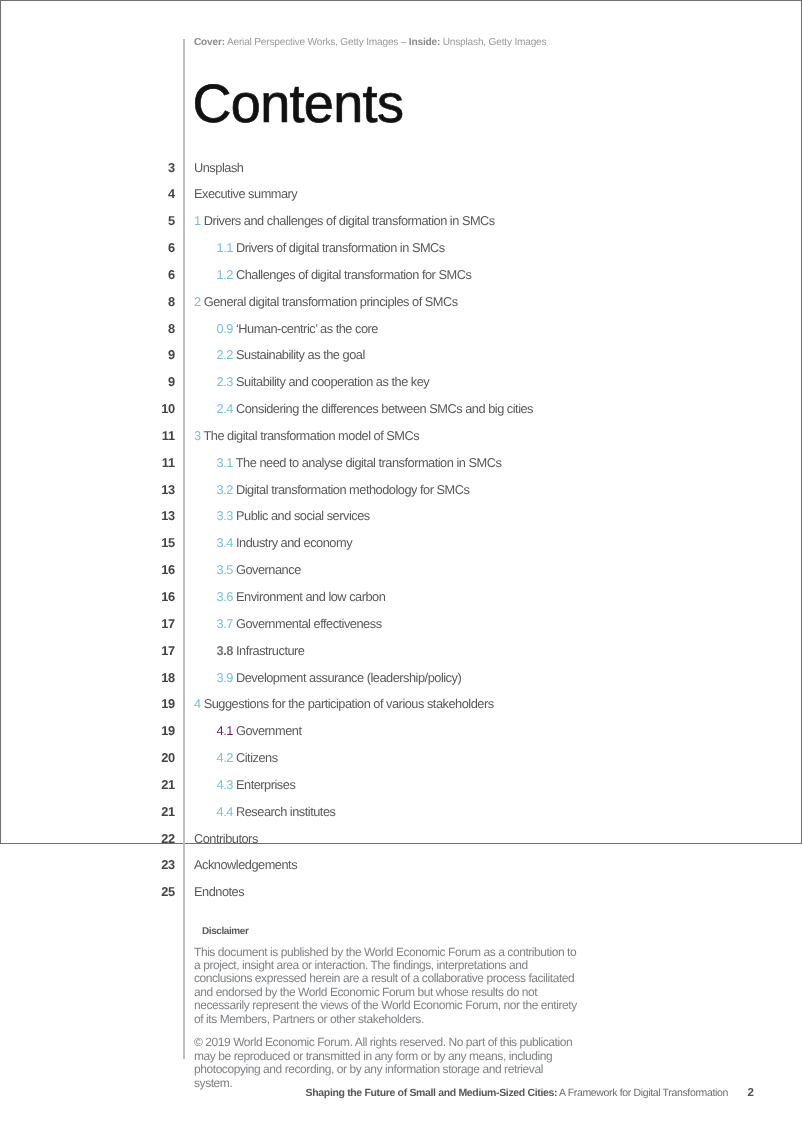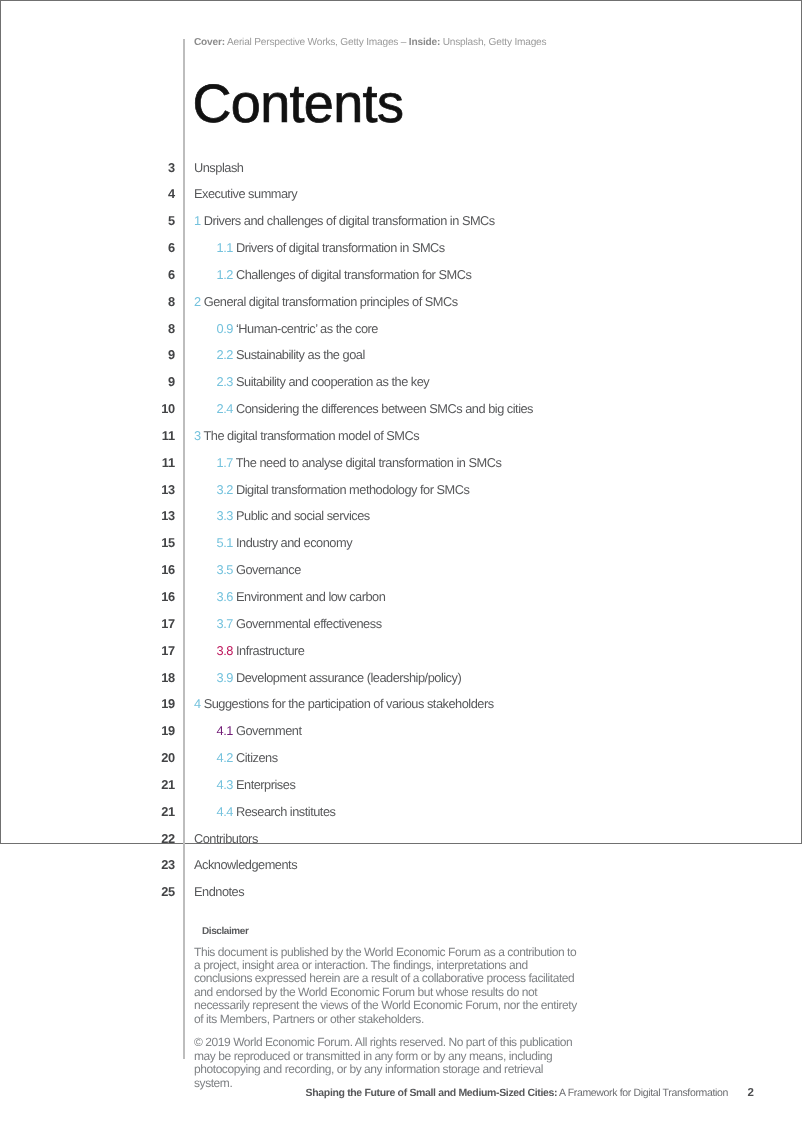--- a/index.html
+++ b/index.html
@@ -162,49 +162,49 @@
     <div class="row l2">
       <span class="pg">10</span>
       <span class="txt"><span class="num" style="color: rgb(116, 194, 221);">2.4</span> <span>Considering the differences between SMCs and big cities</span></span>
     </div>
     <div class="row l1">
       <span class="pg">11</span>
       <span class="txt"><span class="num" style="color: rgb(116, 194, 221);">3</span> <span>The digital transformation model of SMCs</span></span>
     </div>
     <div class="row l2">
       <span class="pg">11</span>
-      <span class="txt"><span class="num" style="color: rgb(116, 194, 221);">1.7</span> <span>The need to analyse digital transformation in SMCs</span></span>
+      <span class="txt"><span class="num" style="color: rgb(116, 194, 221);">3.1</span> <span>The need to analyse digital transformation in SMCs</span></span>
     </div>
     <div class="row l2">
       <span class="pg">13</span>
       <span class="txt"><span class="num" style="color: rgb(116, 194, 221);">3.2</span> <span>Digital transformation methodology for SMCs</span></span>
     </div>
     <div class="row l2">
       <span class="pg">13</span>
       <span class="txt"><span class="num" style="color: rgb(116, 194, 221);">3.3</span> <span>Public and social services</span></span>
     </div>
     <div class="row l2">
       <span class="pg">15</span>
-      <span class="txt"><span class="num" style="color: rgb(116, 194, 221);">5.1</span> <span>Industry and economy</span></span>
+      <span class="txt"><span class="num" style="color: rgb(116, 194, 221);">3.4</span> <span>Industry and economy</span></span>
     </div>
     <div class="row l2">
       <span class="pg">16</span>
       <span class="txt"><span class="num" style="color: rgb(116, 194, 221);">3.5</span> <span>Governance</span></span>
     </div>
     <div class="row l2">
       <span class="pg">16</span>
       <span class="txt"><span class="num" style="color: rgb(116, 194, 221);">3.6</span> <span>Environment and low carbon</span></span>
     </div>
     <div class="row l2">
       <span class="pg">17</span>
       <span class="txt"><span class="num" style="color: rgb(116, 194, 221);">3.7</span> <span>Governmental effectiveness</span></span>
     </div>
     <div class="row l2">
       <span class="pg">17</span>
-      <span class="txt"><span class="num" style="color: #be185d;">3.8</span> <span>Infrastructure</span></span>
+      <span class="txt"><span class="num" style="color: #737373; font-weight: bold;">3.8</span> <span>Infrastructure</span></span>
     </div>
     <div class="row l2">
       <span class="pg">18</span>
       <span class="txt"><span class="num" style="color: rgb(116, 194, 221);">3.9</span> <span>Development assurance (leadership/policy)</span></span>
     </div>
     <div class="row l1">
       <span class="pg">19</span>
       <span class="txt"><span class="num" style="color: rgb(116, 194, 221);">4</span> <span>Suggestions for the participation of various stakeholders</span></span>
     </div>
     <div class="row l2">

